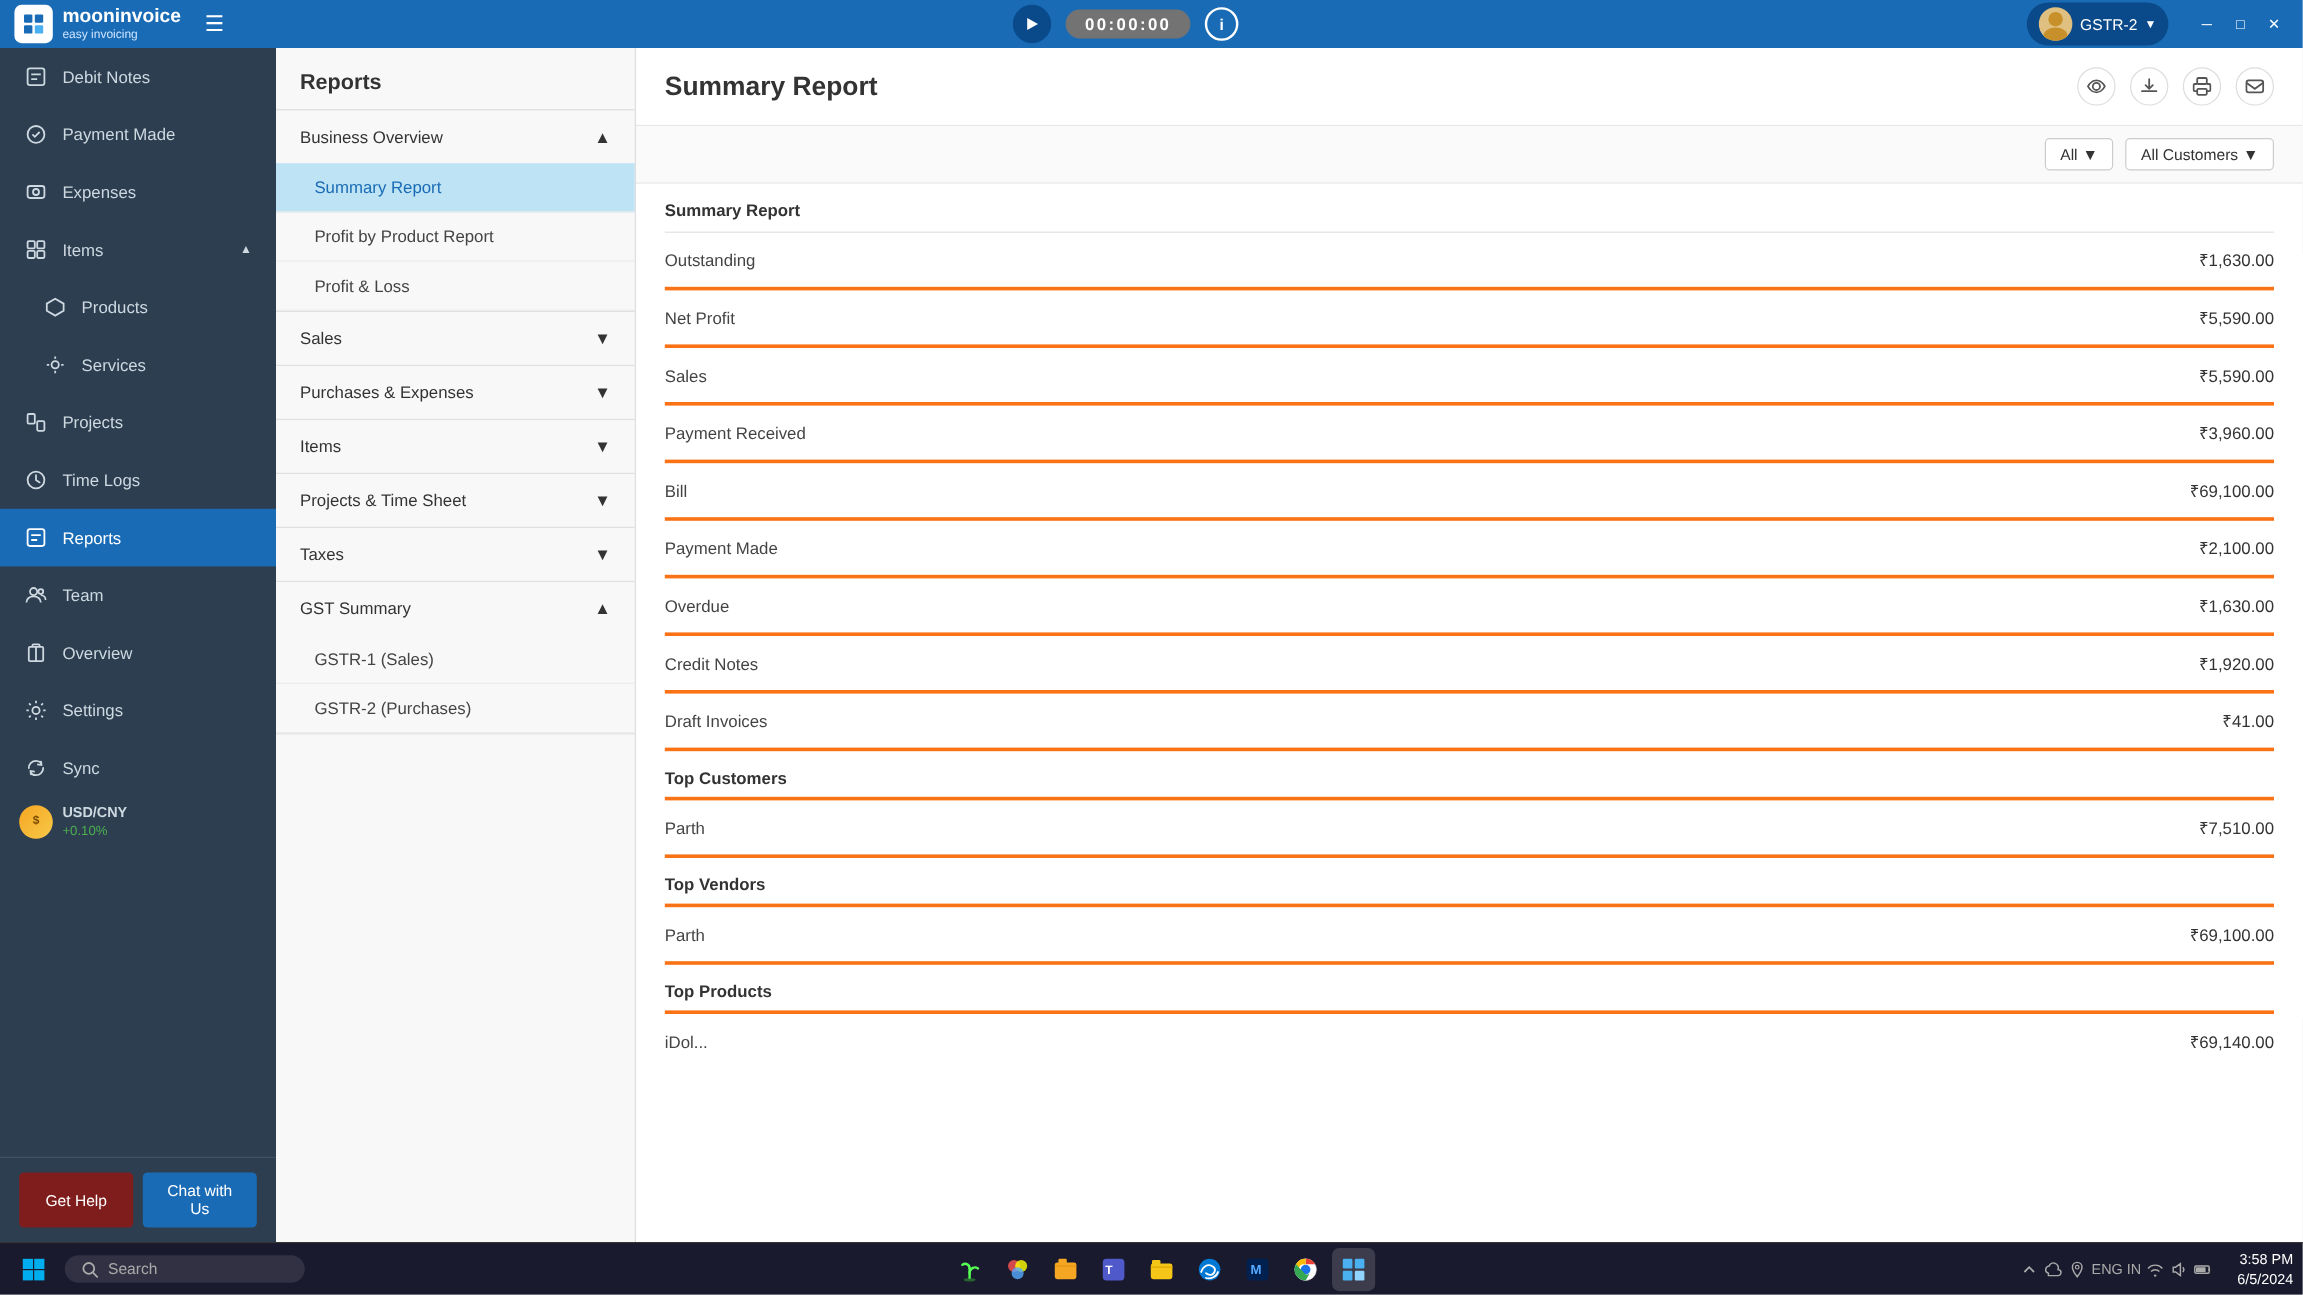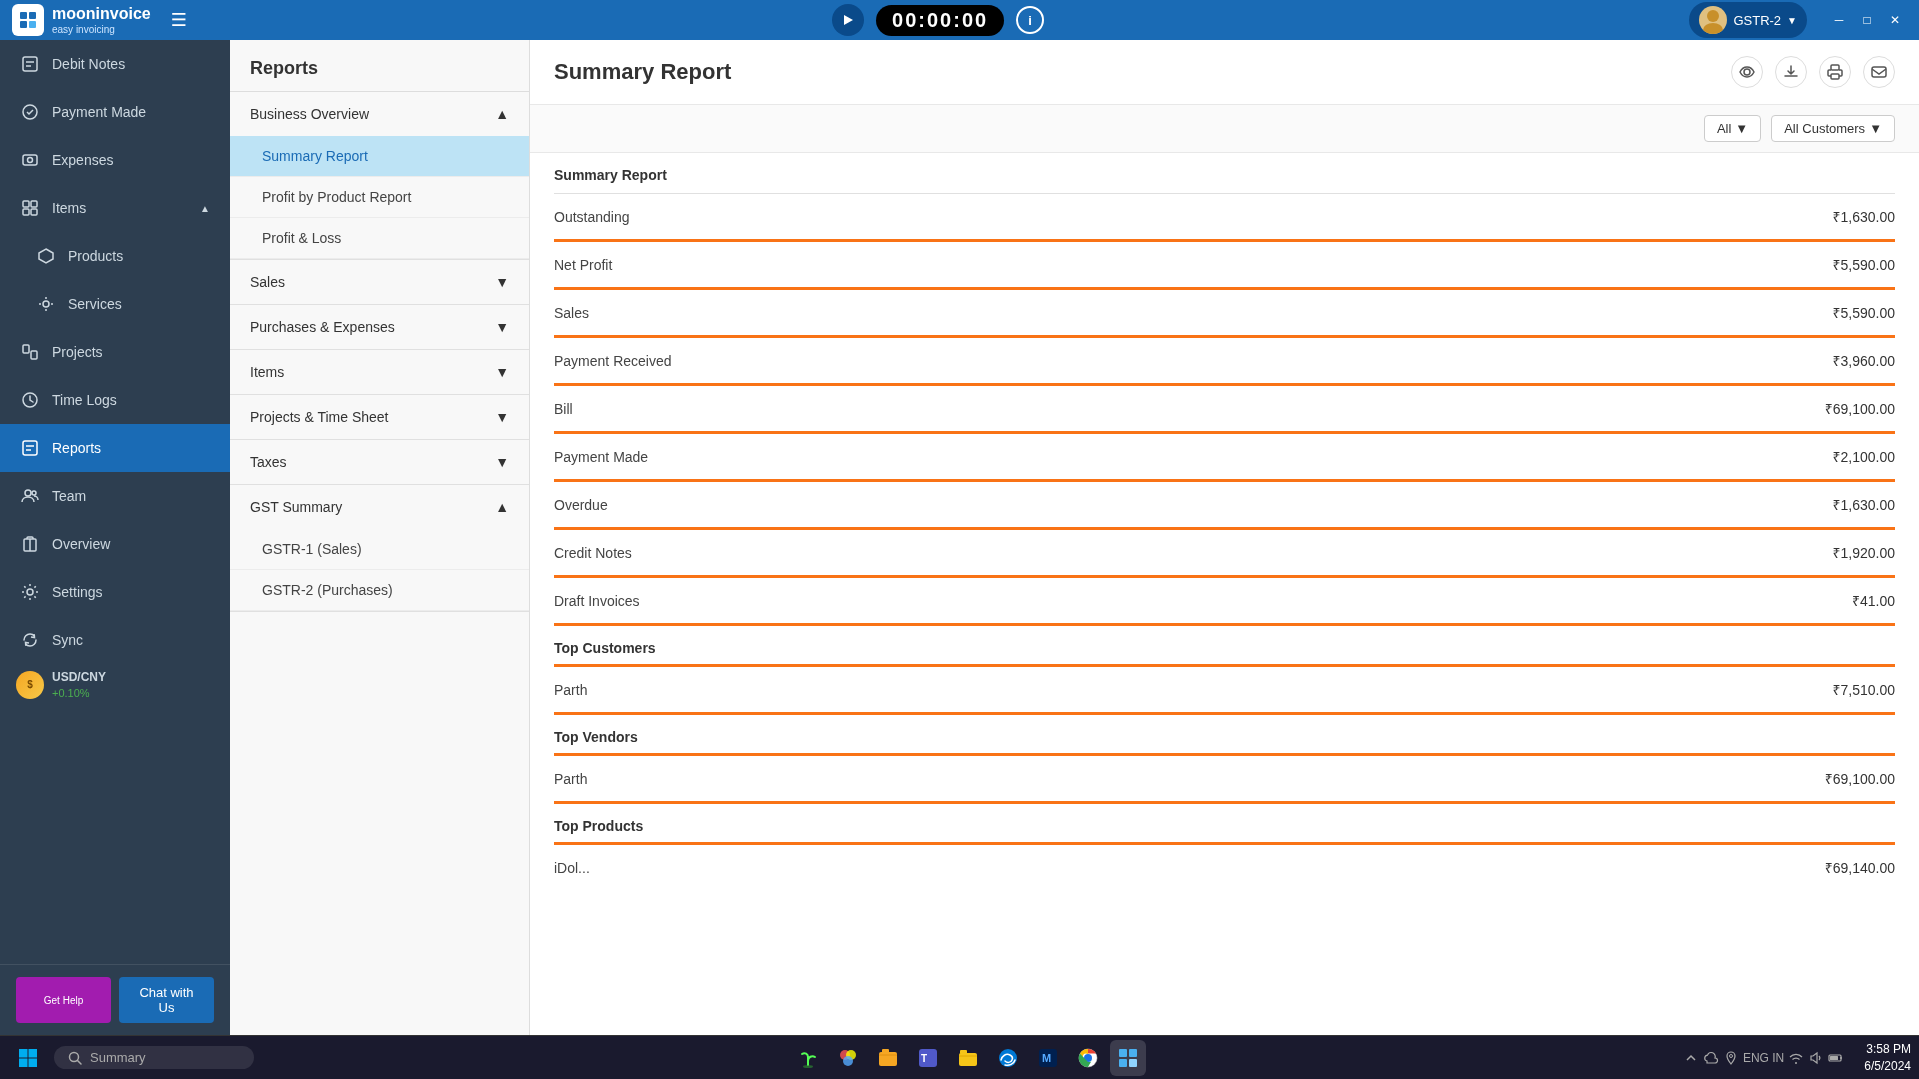--- a/index.html
+++ b/index.html
@@ -17,40 +17,40 @@
     }
     .title-bar-logo { display: flex; align-items: center; gap: 8px; }
     .logo-icon { width: 32px; height: 32px; background: white; border-radius: 6px; display: flex; align-items: center; justify-content: center; }
     .logo-icon svg { width: 20px; height: 20px; }
     .logo-text { line-height: 1.2; }
     .logo-text .brand { font-size: 16px; font-weight: bold; color: white; }
     .logo-text .tagline { font-size: 10px; color: #cce4ff; }
     .hamburger { margin-left: 12px; cursor: pointer; font-size: 18px; }
     .title-bar-center { flex: 1; display: flex; justify-content: center; align-items: center; gap: 12px; }
     .timer-btn { width: 32px; height: 32px; background: #0a4a8a; border-radius: 50%; display: flex; align-items: center; justify-content: center; cursor: pointer; }
-    .timer-display { background: #000000; border-radius: 20px; padding: 4px 16px; font-size: 20px; font-weight: bold; letter-spacing: 2px; }
+    .timer-display { background: #737373; border-radius: 20px; padding: 4px 16px; font-size: 14px; font-weight: bold; letter-spacing: 2px; }
     .info-btn { width: 28px; height: 28px; border-radius: 50%; border: 2px solid white; display: flex; align-items: center; justify-content: center; font-weight: bold; cursor: pointer; font-size: 13px; }
     .title-bar-right { display: flex; align-items: center; gap: 8px; }
     .user-btn { display: flex; align-items: center; gap: 6px; background: #0a4a8a; border-radius: 20px; padding: 4px 10px; cursor: pointer; }
     .user-avatar { width: 28px; height: 28px; border-radius: 50%; background: #e0c080; display: flex; align-items: center; justify-content: center; font-size: 12px; font-weight: bold; color: #6b4000; overflow: hidden; }
     .user-name { font-size: 13px; font-weight: 500; }
     .chevron-down { font-size: 10px; }
     .win-btns { display: flex; gap: 4px; margin-left: 12px; }
     .win-btn { width: 24px; height: 24px; display: flex; align-items: center; justify-content: center; cursor: pointer; font-size: 12px; border-radius: 3px; }
 
     
     .app-body { display: flex; flex: 1; overflow: hidden; }
 
     
     .sidebar { width: 230px; background: #2d3e50; color: white; display: flex; flex-direction: column; flex-shrink: 0; overflow-y: auto; }
     .sidebar-item { display: flex; align-items: center; gap: 12px; padding: 14px 20px; cursor: pointer; font-size: 14px; color: #cdd8e0; }
     .sidebar-item.active { background: #1a6bb5; color: white; }
     .sidebar-icon { width: 20px; height: 20px; display: flex; align-items: center; justify-content: center; flex-shrink: 0; }
     .sidebar-bottom { margin-top: auto; padding: 12px 16px; display: flex; gap: 8px; border-top: 1px solid rgba(255,255,255,0.1); }
-    .btn-help { background: #a21caf; color: white; border: none; padding: 8px 16px; border-radius: 4px; cursor: pointer; font-size: 10px; flex: 1; }
+    .btn-help { background: #7f1d1d; color: white; border: none; padding: 8px 16px; border-radius: 4px; cursor: pointer; font-size: 13px; flex: 1; }
     .btn-chat { background: #1a6bb5; color: white; border: none; padding: 8px 16px; border-radius: 4px; cursor: pointer; font-size: 13px; flex: 1; }
     .currency-badge { padding: 6px 16px; display: flex; align-items: center; gap: 8px; }
     .currency-icon { width: 28px; height: 28px; border-radius: 50%; background: linear-gradient(135deg, #f5a623, #f7c948); display: flex; align-items: center; justify-content: center; font-size: 10px; font-weight: bold; color: #7a4a00; }
     .currency-text { line-height: 1.3; }
     .currency-pair { font-size: 12px; font-weight: bold; color: #cdd8e0; }
     .currency-change { font-size: 11px; color: #4caf50; }
 
     
     .reports-panel { width: 300px; background: #f8f8f8; border-right: 1px solid #ddd; overflow-y: auto; flex-shrink: 0; }
     .reports-panel-header { padding: 18px 20px 12px; font-size: 18px; font-weight: 600; color: #333; border-bottom: 1px solid #ddd; }
@@ -467,21 +467,21 @@
       <rect x="10.5" y="1" width="8.5" height="8.5" fill="#00adef"></rect>
       <rect x="1" y="10.5" width="8.5" height="8.5" fill="#00adef"></rect>
       <rect x="10.5" y="10.5" width="8.5" height="8.5" fill="#00adef"></rect>
     </svg>
   </div>
   <div class="taskbar-search">
     <svg width="14" height="14" viewBox="0 0 14 14" fill="none">
         <circle cx="6" cy="6" r="4.5" stroke="#aaa" stroke-width="1.5"></circle>
         <line x1="9.5" y1="9.5" x2="13" y2="13" stroke="#aaa" stroke-width="1.5" stroke-linecap="round"></line>
       </svg>
-    <span class="taskbar-search-text">Summary</span>
+    <span class="taskbar-search-text">Search</span>
   </div>
   <div class="taskbar-apps">
     <div class="taskbar-app">
       <svg width="22" height="22" viewBox="0 0 22 22" fill="none">
           <path d="M11 18V10" stroke="#5f5" stroke-width="2" stroke-linecap="round"></path>
           <path d="M11 14c0-4 4-6 7-4" stroke="#5f5" stroke-width="2" stroke-linecap="round"></path>
           <path d="M11 10c0-3-3-5-6-3" stroke="#5f5" stroke-width="2" stroke-linecap="round"></path>
           <ellipse cx="11" cy="19.5" rx="5" ry="1.5" fill="#3a3" opacity="0.5"></ellipse>
         </svg>
     </div>

